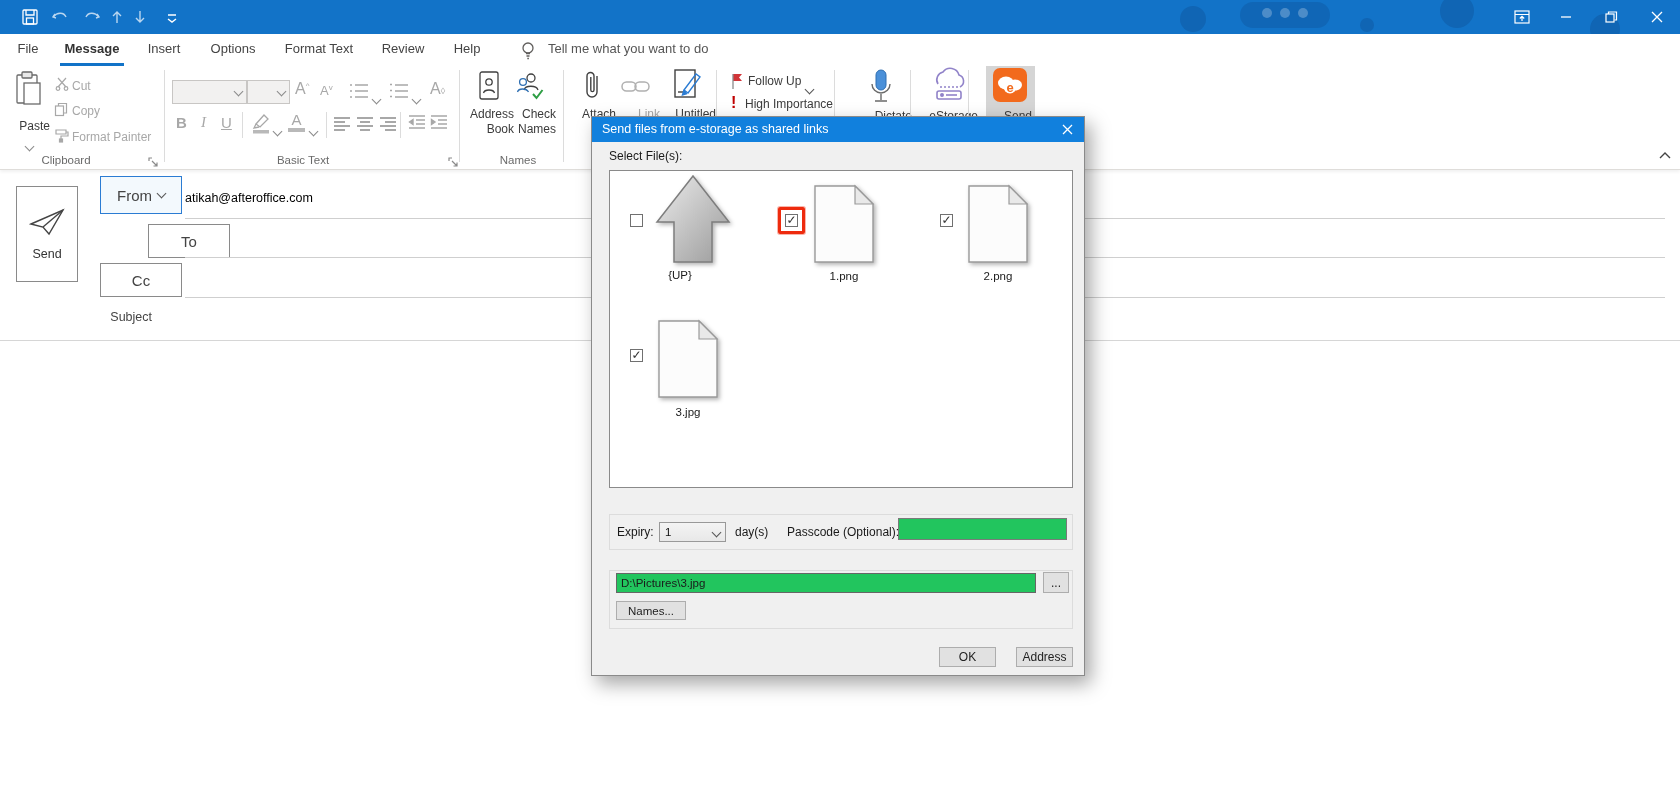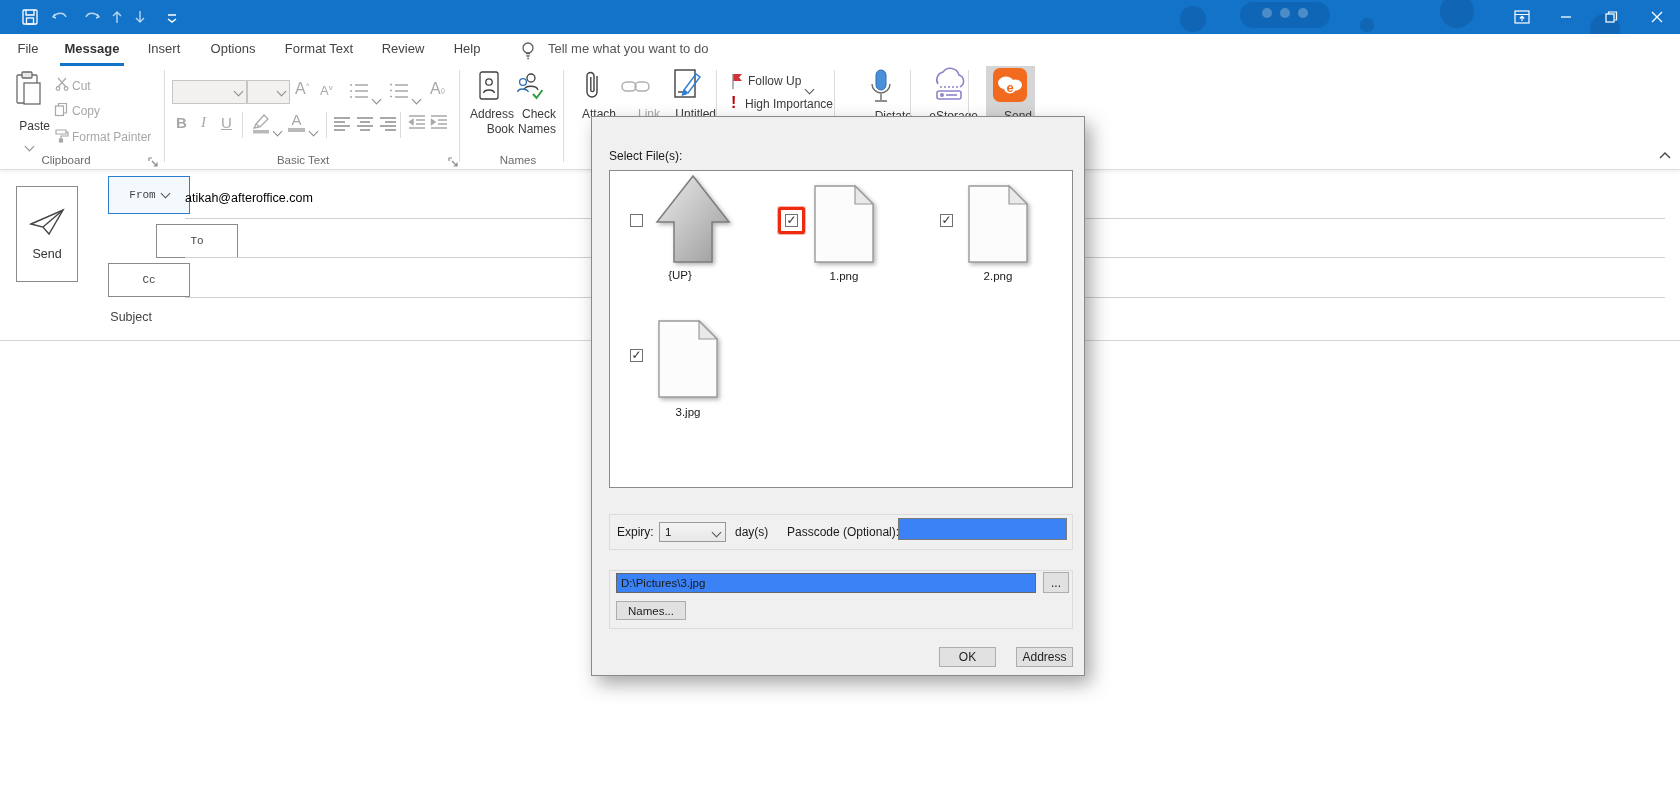--- a/index.html
+++ b/index.html
@@ -35,42 +35,42 @@
   .combo .chev{position:absolute;right:3px;top:8px;}
   .chev{display:inline-block;width:6px;height:6px;border-right:1.4px solid #8a8a8a;
         border-bottom:1.4px solid #8a8a8a;transform:rotate(45deg);}
   .chev.dark{border-color:#555;}
   .fmt{position:absolute;font-size:15px;color:#a8a8a8;}
   .alinesi{display:block;height:2px;background:#a8a8a8;margin:2px 0;}
   
   .hline{position:absolute;height:1px;background:#cfcfcf;}
   .sendbtn{left:16px;top:186px;width:60px;height:94px;border:1px solid #8a8a8a;background:#fff;
            display:flex;flex-direction:column;align-items:center;justify-content:center;gap:10px;}
-  .fieldbtn{position:absolute;left:108px;width:80px;border:1px solid #8a8a8a;background:#fff;
-            display:flex;align-items:center;justify-content:center;font-size:11px;color:#444;gap:6px;font-family:Liberation Mono, monospace;}
+  .fieldbtn{position:absolute;left:100px;width:80px;border:1px solid #8a8a8a;background:#fff;
+            display:flex;align-items:center;justify-content:center;font-size:15px;color:#444;gap:6px;}
   .fieldbtn.focus{border:1px solid #2b7cd3;background:#f3f9fd;}
   
   .dialog{left:591px;top:116px;width:494px;height:560px;background:#f0f0f0;
           border:1px solid #8a8a8a;box-sizing:border-box;box-shadow:6px 8px 18px rgba(0,0,0,.35);z-index:10;}
   .dlg-title{position:absolute;left:0;top:0;right:0;height:25px;background:#1180dd;color:#fff;
              font-size:12.5px;line-height:25px;padding-left:10px;box-sizing:border-box;}
   .dlg-close{position:absolute;right:6px;top:3px;width:22px;height:19px;color:#fff;
              display:flex;align-items:center;justify-content:center;font-size:14px;}
   .listbox{position:absolute;left:17px;top:53px;width:464px;height:318px;background:#fff;
            border:1px solid #8a8a8a;box-sizing:border-box;}
   .cb{position:absolute;width:13px;height:13px;background:#fff;border:1px solid #707070;
       box-sizing:border-box;font-size:12px;line-height:10px;text-align:center;color:#333;}
   .cb.checked::after{content:"\2713";}
   .cbwrap{position:absolute;width:27px;height:27px;border:3px solid transparent;box-sizing:border-box;
           border-radius:2px;}
   .cbwrap.hl{border-color:#ee2b0e;box-shadow:0 0 0 1px rgba(238,43,14,.35);}
   .fname{position:absolute;width:96px;text-align:center;font-size:11.5px;color:#1a1a1a;}
   .gbox{position:absolute;border:1px solid #dcdcdc;box-sizing:border-box;}
   .dtext{position:absolute;font-size:12px;color:#1a1a1a;white-space:nowrap;}
-  .dinput{position:absolute;background:#3b82f6;border:1px solid #7a7a7a;font-family:"Liberation Sans",sans-serif;
+  .dinput{position:absolute;background:#22c55e;border:1px solid #7a7a7a;font-family:"Liberation Sans",sans-serif;
           font-size:11.5px;color:#1a1a1a;padding:0 4px;box-sizing:border-box;}
   .wbtn{position:absolute;background:#e1e1e1;border:1px solid #adadad;box-sizing:border-box;
         font-size:12px;color:#222;display:flex;align-items:center;justify-content:center;
         font-family:"Liberation Sans",sans-serif;}
   .dcombo{position:absolute;height:20px;background:linear-gradient(#f4f4f4,#e8e8e8);
           border:1px solid #999;box-sizing:border-box;font-size:11.5px;color:#111;
           line-height:18px;padding-left:5px;}
   .dcombo .chev{position:absolute;right:5px;top:6px;}
   .pageicon{position:absolute;filter:drop-shadow(2px 2px 2px rgba(0,0,0,.30));}
   .upicon{position:absolute;filter:drop-shadow(2px 2px 2px rgba(0,0,0,.30));}
@@ -417,20 +417,28 @@
   </div>
   <div class="abs" style="left:185px;top:263px;width:1480px;height:32px;"></div>
   <div class="hline" style="left:185px;top:297px;width:1480px;"></div>
 
   <div class="abs" style="left:100px;top:310px;width:52px;text-align:right;font-size:12.5px;color:#444;">Subject</div>
   <div class="abs" style="left:185px;top:305px;width:1480px;height:30px;"></div>
   <div class="hline" style="left:0px;top:340px;width:1680px;background:#d6d6d6;"></div>
   <div class="abs" style="left:0px;top:341px;width:1680px;height:449px;background:#fff;"></div>
 
   <div class="abs dialog">
+    <div class="dlg-title">
+      <span>Send files from e-storage as shared links</span>
+      <div class="dlg-close">
+        <svg width="11" height="11" viewBox="0 0 11 11" stroke="#fff" stroke-width="1.3">
+            <path d="M1 1l9 9M10 1L1 10"></path>
+          </svg>
+      </div>
+    </div>
 
     <div class="dtext" style="left:17px;top:32px;">Select File(s):</div>
 
     <div class="listbox"></div>
 
     <div class="filecell">
       <div class="cbwrap" style="left:31px;top:90px;"></div>
       <div class="cb" style="left:38px;top:97px;"></div>
       <div class="upicon" style="left:62px;top:56px;">
         <svg width="78" height="92" viewBox="0 0 78 92">

